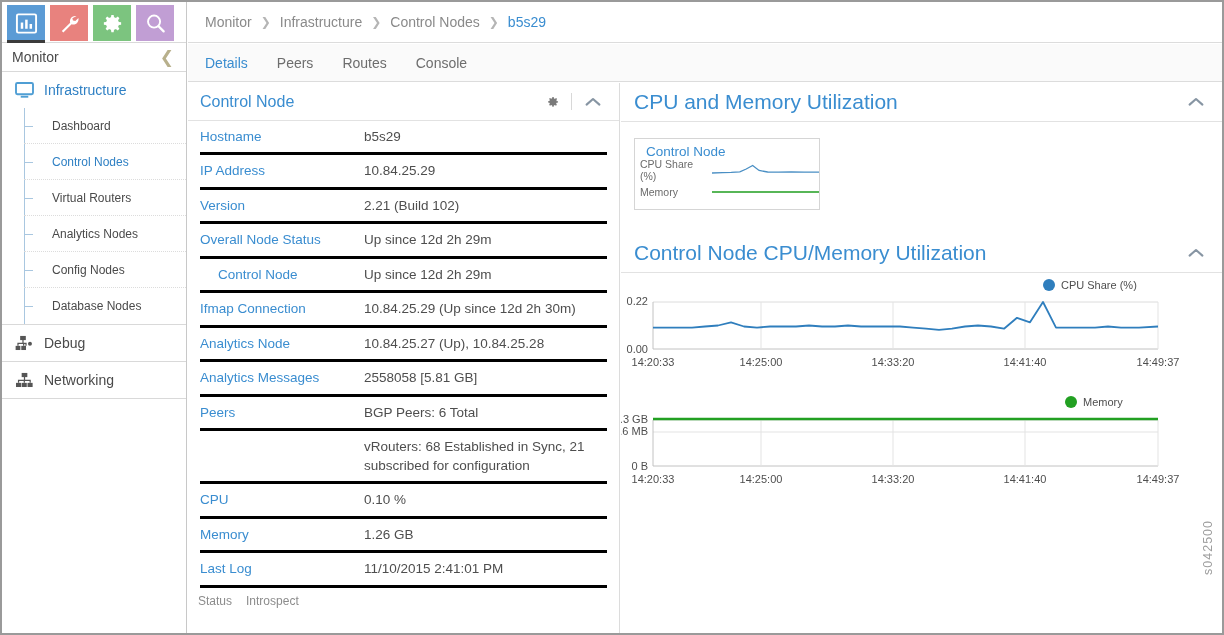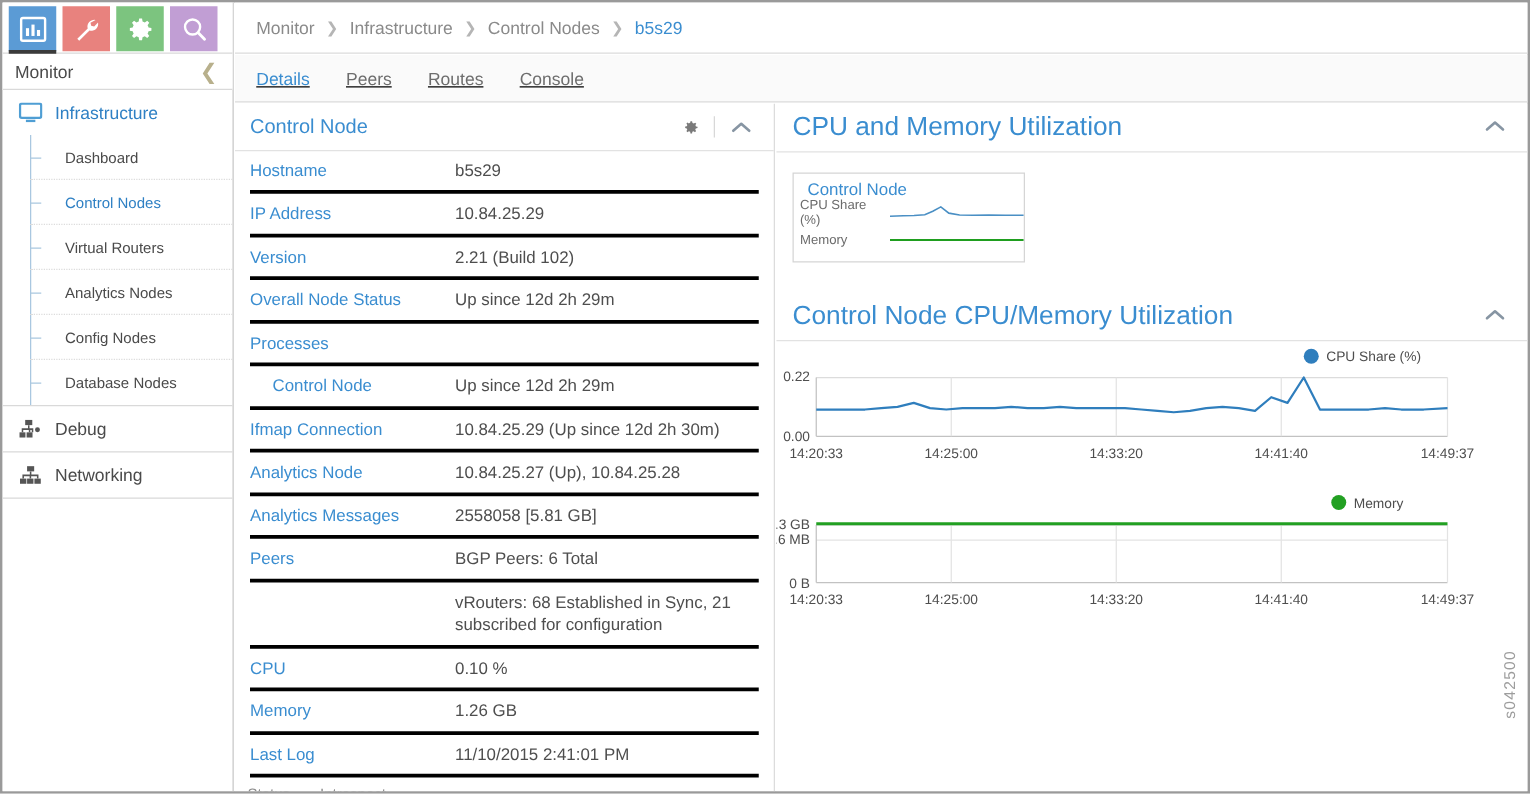--- a/index.html
+++ b/index.html
@@ -94,21 +94,20 @@
   }
   .breadcrumb .sep { color:#b5b5b5; font-size:12px; }
   .breadcrumb .crumb.last { color:#3a8dd0; }
 
   .tabbar {
     position:absolute; left:186px; top:42px; right:0; height:38px;
     display:flex; align-items:center;
     padding-left:17px;
     background:#fafafa;
     border-bottom:1px solid #dcdcdc;
-    text-decoration:underline;
   }
   .tab {
     font-size:14px; color:#6d6d6d; padding:0 18px 0 0; margin-right:11px;
   }
   .tab.active { color:#3a8dd0; }
 
   
   .detailpanel {
     position:absolute; left:186px; top:81px;
     width:432px; height:550px;
@@ -131,21 +130,21 @@
     display:flex; align-items:flex-start;
     min-height:33px; padding:7px 0 6px 0;
     border-bottom:3px solid #000000;
     font-size:13.5px;
   }
   .row .k { width:164px; color:#3a8dd0; flex-shrink:0; line-height:1.35; }
   .row .k.indent { padding-left:18px; }
   .row .v { color:#4e4e4e; line-height:1.37; padding-right:6px; }
 
   .panel-foot {
-    display:flex; gap:24px; align-items:center;
+    display:flex; gap:14px; align-items:center;
     padding:6px 0 0 10px;
     font-size:12px; color:#8c8c8c;
   }
 
   
   .rightpanel {
     position:absolute; left:619px; top:81px; right:0; bottom:0;
     background:#fff; overflow:hidden;
   }
   .sect-head {
@@ -344,24 +343,20 @@
         <span class="k">IP Address</span>
         <span class="v">10.84.25.29</span>
       </div>
       <div class="row">
         <span class="k">Version</span>
         <span class="v">2.21 (Build 102)</span>
       </div>
       <div class="row">
         <span class="k">Overall Node Status</span>
         <span class="v">Up since 12d 2h 29m</span>
-      </div>
-      <div class="row">
-        <span class="k">Processes</span>
-        <span class="v"></span>
       </div>
       <div class="row">
         <span class="k indent">Control Node</span>
         <span class="v">Up since 12d 2h 29m</span>
       </div>
       <div class="row">
         <span class="k">Ifmap Connection</span>
         <span class="v">10.84.25.29 (Up since 12d 2h 30m)</span>
       </div>
       <div class="row">

